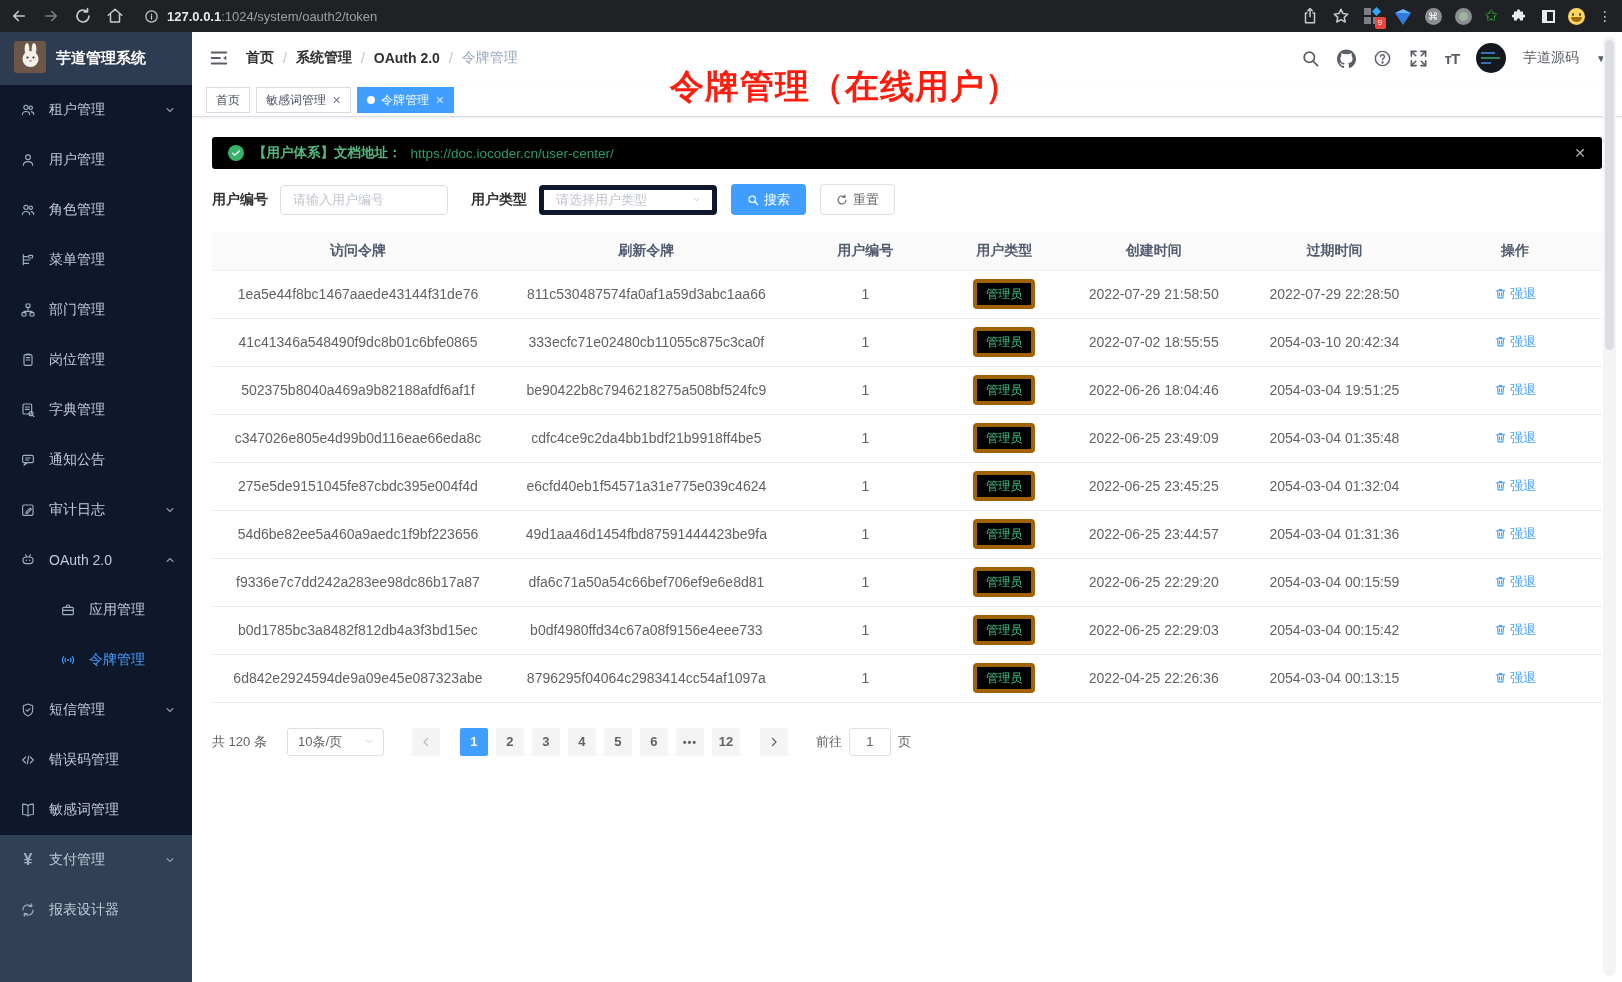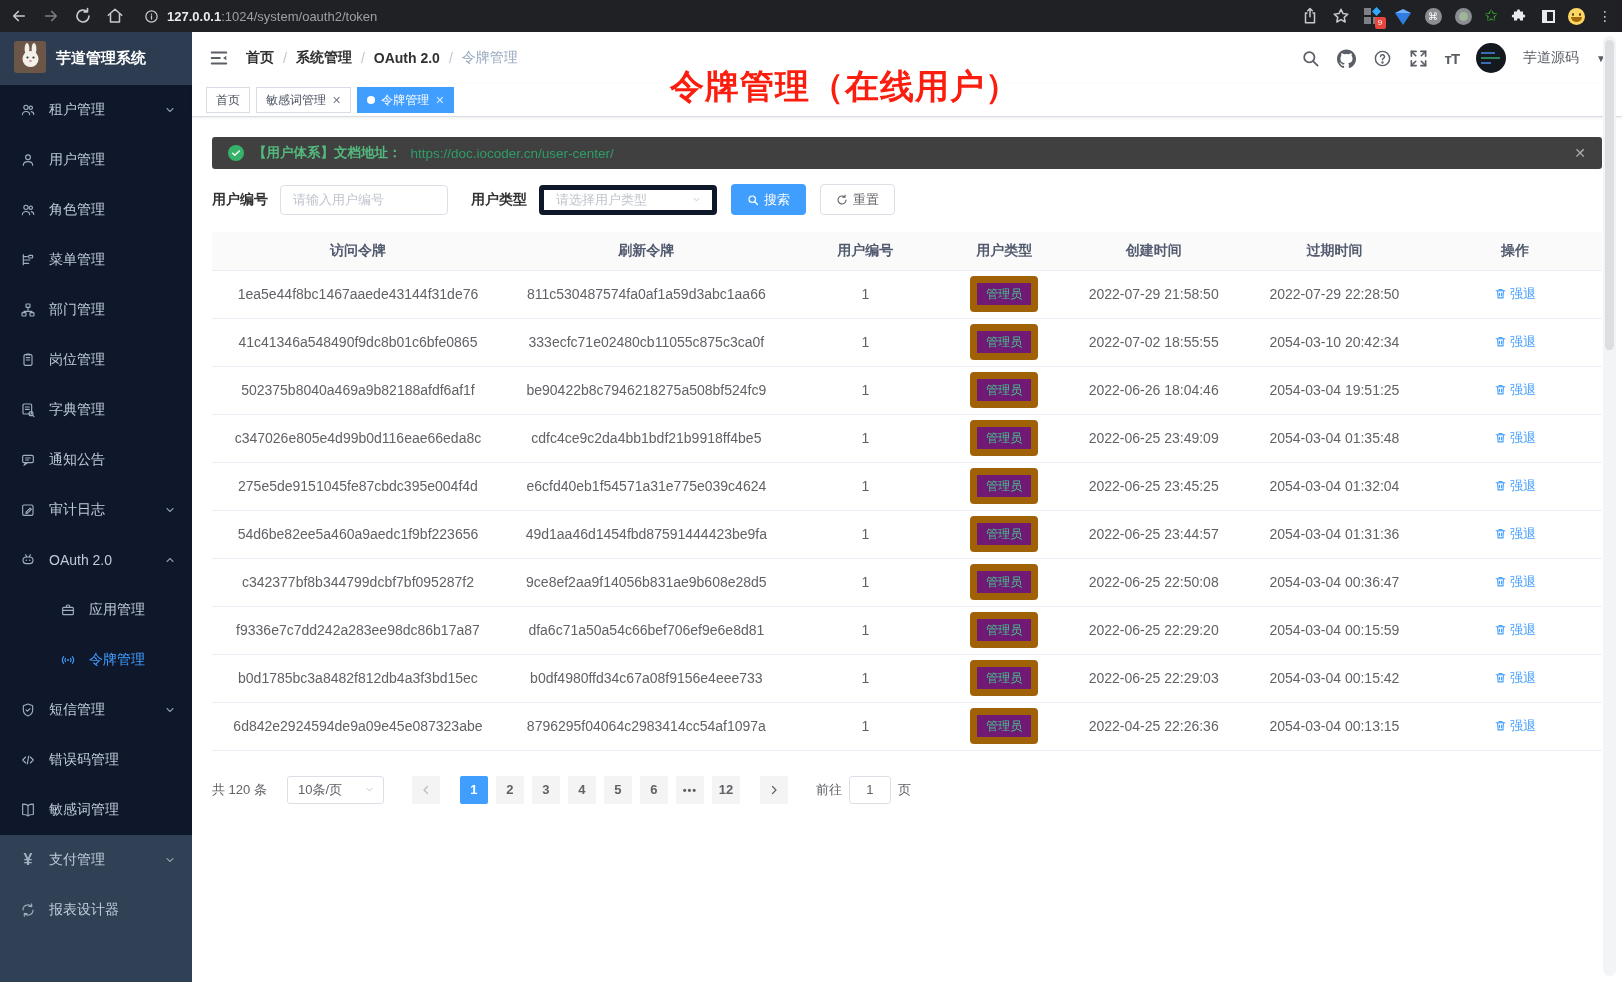--- a/index.html
+++ b/index.html
@@ -73,40 +73,40 @@
   .tab .dot { width:8px; height:8px; border-radius:50%; background:#fff; display:none; }
   .tab.active { background:#409eff; border-color:#409eff; color:#fff; }
   .tab.active .dot { display:block; }
   .tab .close { font-size:11px; opacity:.75; }
 
   
   .annotation { position:absolute; left:670px; top:64px; font-size:34px; font-weight:bold; letter-spacing:1px; z-index:40; white-space:nowrap; }
 
   
   .content { flex:1; padding:16px 20px 0 20px; position:relative; }
-  .alert { height:32px; background:#404040; border-radius:3px; display:flex; align-items:center; padding:0 16px; gap:9px; font-size:13.5px; margin-top:4px; }
+  .alert { height:32px; background:#000000; border-radius:3px; display:flex; align-items:center; padding:0 16px; gap:9px; font-size:13.5px; margin-top:4px; }
   .alert-check { width:16px; height:16px; border-radius:50%; background:#36b368; color:#fff; display:flex; align-items:center; justify-content:center; flex-shrink:0; }
   .alert-label { color:#53b97e; font-weight:bold; }
   .alert-link { color:#2d9e68; cursor:pointer; text-decoration:none; }
   .alert-close { margin-left:auto; color:#a8abb2; font-size:14px; cursor:pointer; }
 
   .filters { display:flex; align-items:center; gap:10px; margin-top:15px; }
   .f-label { font-size:14px; font-weight:bold; color:#303133; margin-right:2px; }
   .f-input { width:168px; height:30px; border:1px solid #dcdfe6; border-radius:4px; padding:0 12px; font-size:13px; color:#606266; outline:none; font-family:inherit; }
   .f-input::placeholder { color:#bfc4cc; }
   .f-select { width:178px; height:30px; border:5px solid #0f172a; border-radius:4px; padding:0 10px 0 12px; font-size:13px; color:#bfc4cc; display:flex; align-items:center; cursor:pointer; }
   .f-select .sel-caret { margin-left:auto; color:#c0c4cc; display:flex; }
   .btn { height:31px; border-radius:4px; display:inline-flex; align-items:center; gap:5px; font-size:13px; padding:0 15px; cursor:pointer; border:1px solid transparent; margin-left:4px; }
   .btn-primary { background:#409eff; color:#fff; }
   .btn-plain { background:#fff; border-color:#dcdfe6; color:#606266; }
 
   table.grid { width:100%; border-collapse:collapse; table-layout:fixed; margin-top:17px; }
   table.grid th { height:38px; background:#fafafa; color:#515a6e; font-size:14px; font-weight:bold; text-align:center; border-bottom:1px solid #ebeef5; }
   table.grid td { height:48px; text-align:center; font-size:14px; color:#606266; border-bottom:1px solid #ebeef5; white-space:nowrap; overflow:hidden; }
-  .tag-success { display:inline-block; padding:4px 9px; font-size:12px; color:#42c98b; background:#701a75; border:7px solid #a16207; border-radius:4px; line-height:1.2; }
+  .tag-success { display:inline-block; padding:4px 9px; font-size:12px; color:#42c98b; background:#000000; border:4px solid #a16207; border-radius:4px; line-height:1.2; }
   .action-link { color:#409eff; font-size:13px; display:inline-flex; align-items:center; gap:3px; cursor:pointer; }
 
   .pager { display:flex; align-items:center; justify-content:flex-start; margin-top:25px; gap:12px; font-size:13px; color:#606266; }
   .pg-total { margin-right:8px; }
   .pg-size { width:97px; height:28px; border:1px solid #dcdfe6; border-radius:3px; display:flex; align-items:center; padding:0 8px 0 10px; font-size:13px; color:#606266; margin-right:12px; cursor:pointer; }
   .pg-size .sel-caret { margin-left:auto; color:#c0c4cc; display:flex; }
   .pg-btn { min-width:28px; height:28px; background:#f4f4f5; border-radius:2px; display:flex; align-items:center; justify-content:center; margin:0 4px; cursor:pointer; font-weight:bold; color:#606266; }
   .pg-btn.arrow { color:#b8bcc2; font-weight:normal; }
   .pg-btn.arrow.next { color:#606266; }
   .pg-btn.active { background:#409eff; color:#fff; }
@@ -602,33 +602,20 @@
               <td><span class="tag-success">管理员</span></td>
               <td>2022-06-25 23:44:57</td>
               <td>2054-03-04 01:31:36</td>
               <td><span class="action-link"><span style="display:flex">
                     <svg width="13" height="13" viewBox="0 0 24 24" fill="none" stroke="currentColor" stroke-width="2" stroke-linecap="round">
                       <path d="M4 7h16M9.5 7V4.5h5V7M6.5 7l1 13h9l1-13M10 11v5M14 11v5"></path>
                     </svg>
                   </span>强退</span></td>
             </tr>
             <tr>
-              <td>c342377bf8b344799dcbf7bf095287f2</td>
-              <td>9ce8ef2aa9f14056b831ae9b608e28d5</td>
-              <td>1</td>
-              <td><span class="tag-success">管理员</span></td>
-              <td>2022-06-25 22:50:08</td>
-              <td>2054-03-04 00:36:47</td>
-              <td><span class="action-link"><span style="display:flex">
-                    <svg width="13" height="13" viewBox="0 0 24 24" fill="none" stroke="currentColor" stroke-width="2" stroke-linecap="round">
-                      <path d="M4 7h16M9.5 7V4.5h5V7M6.5 7l1 13h9l1-13M10 11v5M14 11v5"></path>
-                    </svg>
-                  </span>强退</span></td>
-            </tr>
-            <tr>
               <td>f9336e7c7dd242a283ee98dc86b17a87</td>
               <td>dfa6c71a50a54c66bef706ef9e6e8d81</td>
               <td>1</td>
               <td><span class="tag-success">管理员</span></td>
               <td>2022-06-25 22:29:20</td>
               <td>2054-03-04 00:15:59</td>
               <td><span class="action-link"><span style="display:flex">
                     <svg width="13" height="13" viewBox="0 0 24 24" fill="none" stroke="currentColor" stroke-width="2" stroke-linecap="round">
                       <path d="M4 7h16M9.5 7V4.5h5V7M6.5 7l1 13h9l1-13M10 11v5M14 11v5"></path>
                     </svg>

